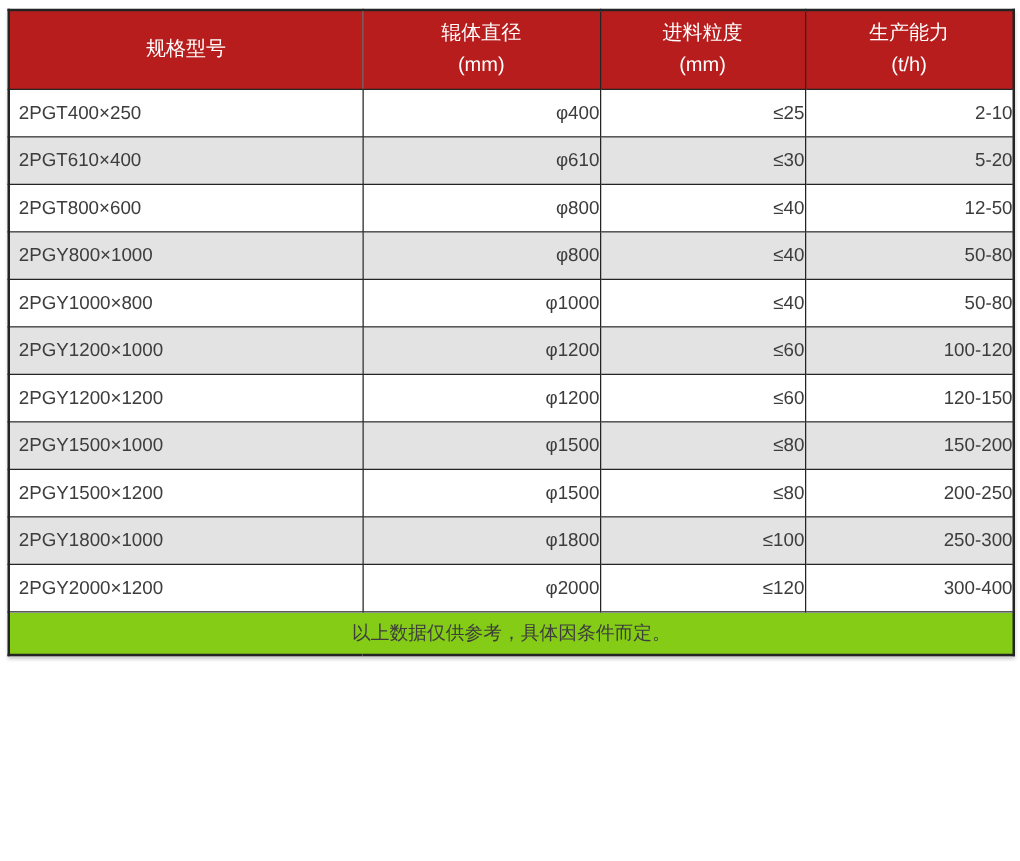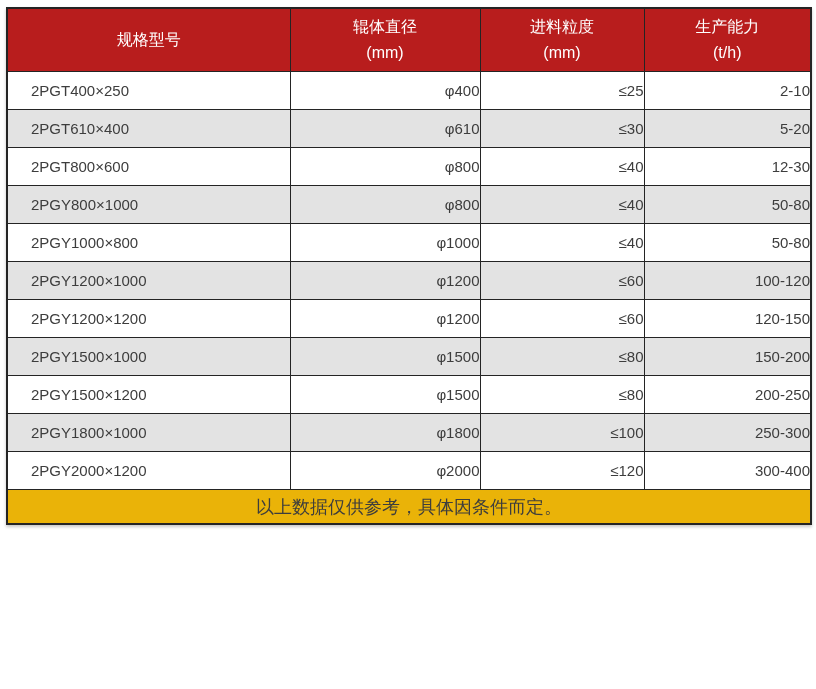--- a/index.html
+++ b/index.html
@@ -45,28 +45,28 @@
     height:37px;
     font-size:15px;
     text-align:right;
     vertical-align:middle;
     padding:0;
     background:var(--row-odd);
   }
   tbody tr:nth-child(even) td{background:var(--row-even);}
   tbody td:first-child{
     text-align:left;
-    padding-left:23px;
+    padding-left:7px;
   }
   tfoot td{
     height:33px;
-    font-size:18px;
+    font-size:15px;
     text-align:center;
     vertical-align:middle;
-    background:#eab308;
+    background:#84cc16;
     padding:0;
   }
 </style>
 </head>
 <body>
 
 <div class="page">
   <table class="spec">
     <colgroup>
       <col style="width:283px">
@@ -104,21 +104,21 @@
         <tr>
           <td>2PGT610×400</td>
           <td>φ610</td>
           <td>≤30</td>
           <td>5-20</td>
         </tr>
         <tr>
           <td>2PGT800×600</td>
           <td>φ800</td>
           <td>≤40</td>
-          <td>12-30</td>
+          <td>12-50</td>
         </tr>
         <tr>
           <td>2PGY800×1000</td>
           <td>φ800</td>
           <td>≤40</td>
           <td>50-80</td>
         </tr>
         <tr>
           <td>2PGY1000×800</td>
           <td>φ1000</td>

